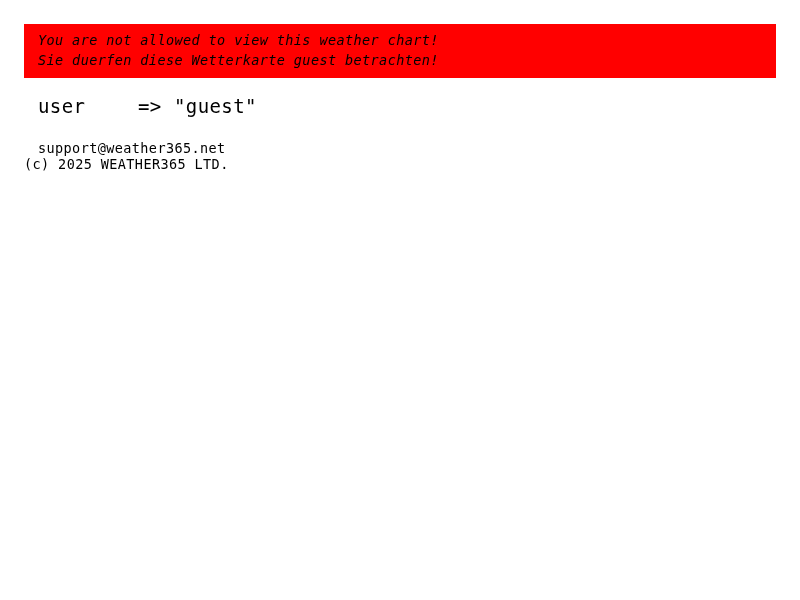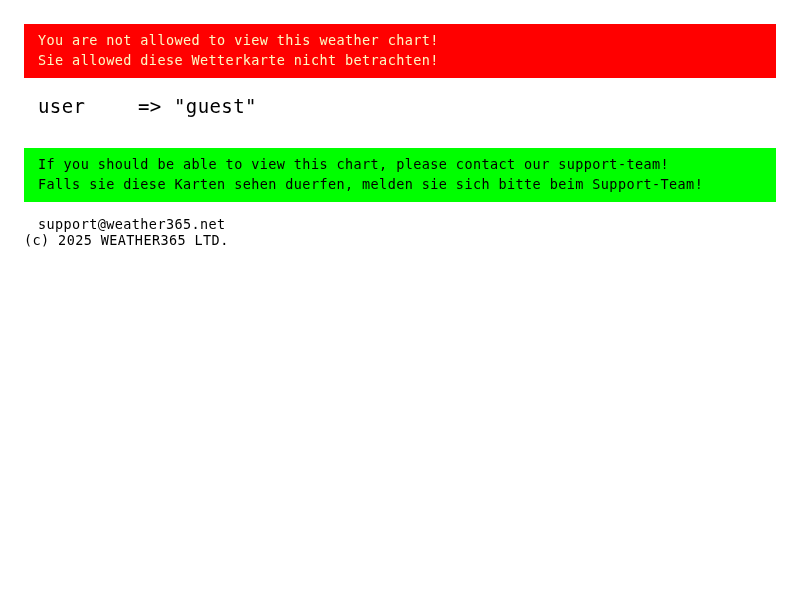--- a/index.html
+++ b/index.html
@@ -26,22 +26,23 @@
     margin: 0 24px;
     box-sizing: border-box;
     padding: 6px 14px 8px 14px;
     font-size: 13.5px;
     line-height: 20px;
     letter-spacing: 0.4px;
     white-space: nowrap;
   }
   .banner-error {
     background: #ff0000;
-    color: #fef9c3;
+    color: #000000;
     margin-top: 24px;
+    font-style: italic;
   }
   .banner-info {
     background: #00ff00;
     color: #000000;
     margin-top: 22px;
   }
   .banner-line {
     display: block;
   }
   .params {
@@ -82,36 +83,32 @@
     padding-right: 8px;
   }
 </style>
 </head>
 <body>
 
 <div class="page">
 
   <div class="banner banner-error">
     <span class="banner-line">You are not allowed to view this weather chart!</span>
-    <span class="banner-line">Sie allowed diese Wetterkarte nicht betrachten!</span>
+    <span class="banner-line">Sie duerfen diese Wetterkarte guest betrachten!</span>
   </div>
 
   <table class="params">
     <tbody>
       <tr>
         <td class="key">user</td>
         <td class="arrow">=&gt;</td>
         <td class="val">"guest"</td>
       </tr>
     </tbody>
   </table>
 
-  <div class="banner banner-info">
-    <span class="banner-line">If you should be able to view this chart, please contact our support-team!</span>
-    <span class="banner-line">Falls sie diese Karten sehen duerfen, melden sie sich bitte beim Support-Team!</span>
-  </div>
 
   <div class="footer">
     <span class="contact">support@weather365.net</span>
     <span class="copyright">(c) 2025 WEATHER365 LTD.</span>
   </div>
 
 </div>
 
 </body></html>

